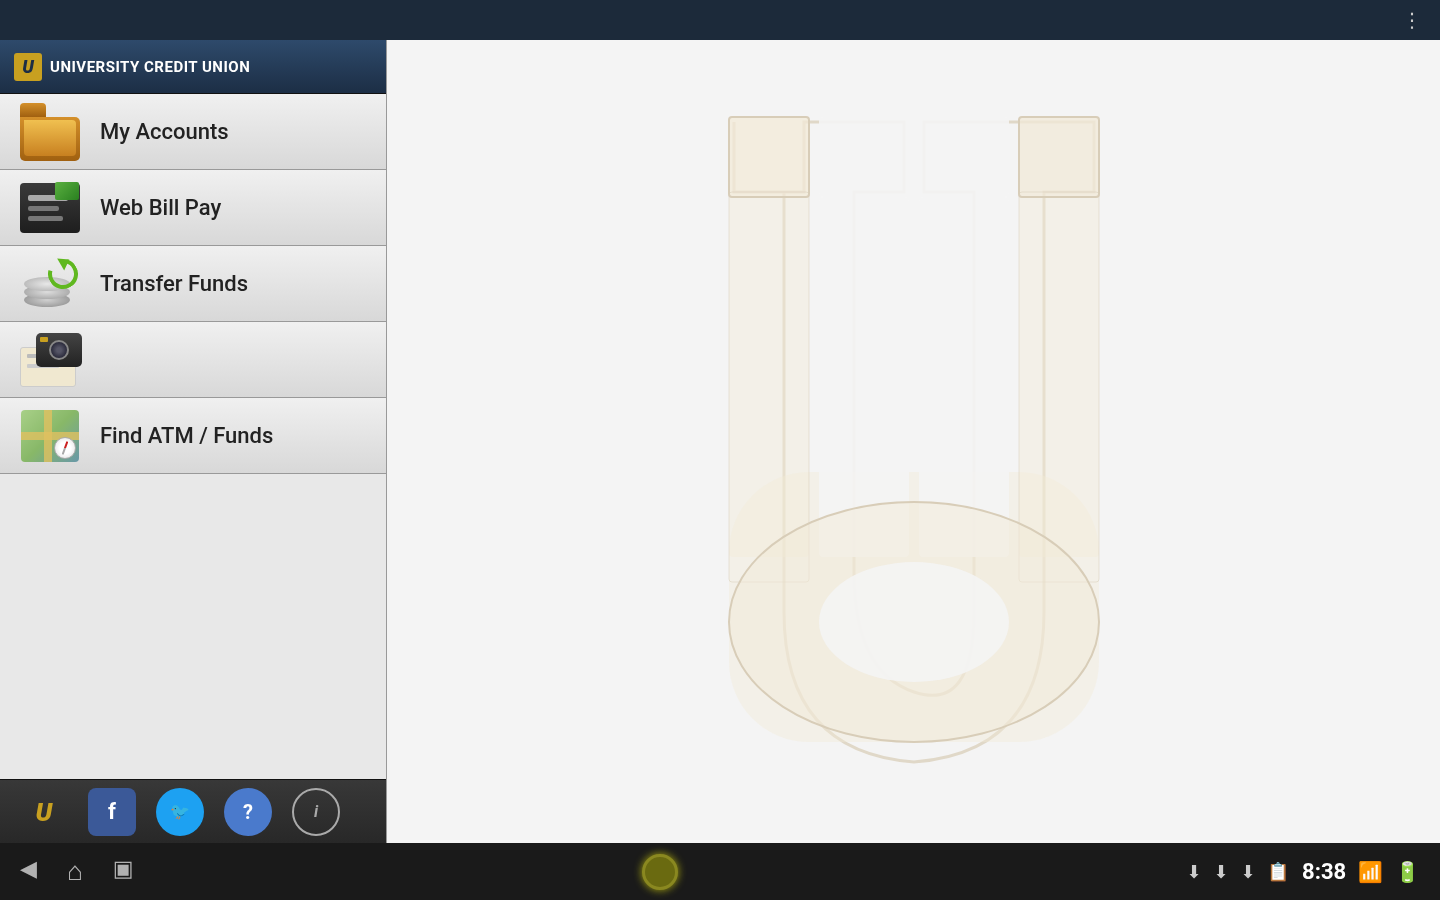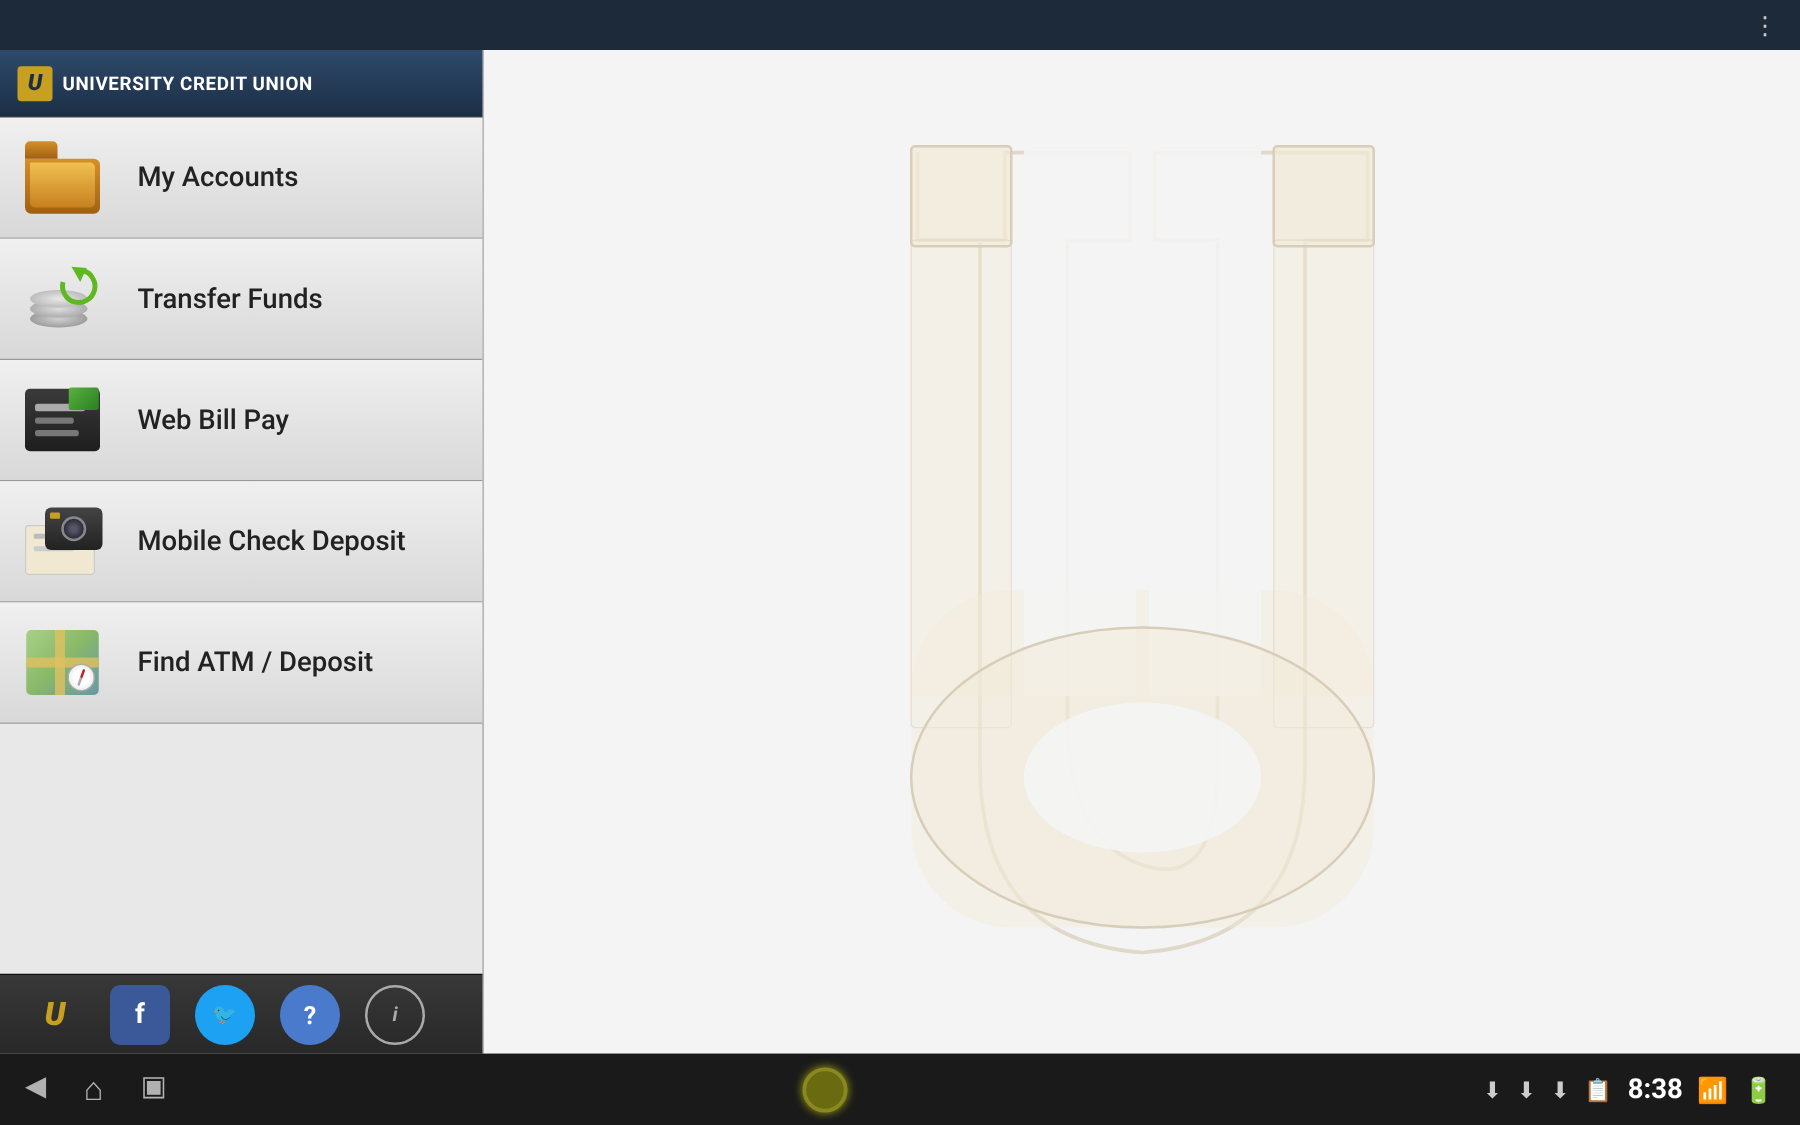--- a/index.html
+++ b/index.html
@@ -80,25 +80,25 @@
       font-weight: bold;
       letter-spacing: 0.5px;
       text-transform: uppercase;
     }
 
     
     .nav-item {
       display: flex;
       align-items: center;
       padding: 0 16px;
-      height: 97px;
+      height: 76px;
       background: linear-gradient(180deg, #f0f0f0 0%, #d8d8d8 100%);
       border-bottom: 1px solid #999;
       cursor: pointer;
-      gap: 26px;
+      gap: 16px;
     }
     .nav-icon {
       width: 68px;
       height: 68px;
       flex-shrink: 0;
       display: flex;
       align-items: center;
       justify-content: center;
     }
     .nav-label {
@@ -271,81 +271,80 @@
             <div style="position:absolute;bottom:5px;left:6px;width:52px;height:36px;background:linear-gradient(180deg,#f0c050 0%,#c88020 100%);border-radius:0 4px 4px 4px;"></div>
           </div>
         </div>
         <span class="nav-label">My Accounts</span>
       </div>
 
       <div class="nav-item">
         <div class="nav-icon">
           <div style="position:relative;width:64px;height:58px;display:flex;align-items:center;justify-content:center;">
 
+            <div style="width:60px;height:50px;background:linear-gradient(180deg,#3a3a3a,#1e1e1e);border-radius:4px;display:flex;flex-direction:column;justify-content:center;gap:5px;padding:8px 8px;">
+              <div style="height:6px;background:#aaa;border-radius:2px;width:90%;"></div>
+              <div style="height:5px;background:#777;border-radius:2px;width:70%;"></div>
+              <div style="height:5px;background:#777;border-radius:2px;width:80%;"></div>
+            </div>
+
+            <div style="position:absolute;top:3px;right:3px;width:24px;height:18px;background:linear-gradient(135deg,#5ab040,#2a8020);border-radius:2px;"></div>
+          </div>
+        </div>
+        <span class="nav-label">Web Bill Pay</span>
+      </div>
+
+      <div class="nav-item">
+        <div class="nav-icon">
+          <div style="position:relative;width:64px;height:58px;display:flex;align-items:center;justify-content:center;">
+
             <div style="position:absolute;bottom:6px;left:6px;">
               <div style="width:46px;height:14px;border-radius:50%;background:radial-gradient(ellipse,#d0d0d0,#888);position:absolute;bottom:0;"></div>
               <div style="width:46px;height:14px;border-radius:50%;background:radial-gradient(ellipse,#ddd,#999);position:absolute;bottom:8px;"></div>
               <div style="width:46px;height:14px;border-radius:50%;background:radial-gradient(ellipse,#e8e8e8,#aaa);position:absolute;bottom:16px;"></div>
             </div>
 
             <div style="position:absolute;top:4px;right:4px;width:30px;height:30px;border-radius:50%;border:4px solid #60b820;border-top-color:transparent;transform:rotate(-30deg);"></div>
             <div style="position:absolute;top:2px;right:10px;width:0;height:0;border-left:7px solid transparent;border-right:7px solid transparent;border-bottom:10px solid #60b820;transform:rotate(60deg);"></div>
           </div>
         </div>
         <span class="nav-label">Transfer Funds</span>
       </div>
 
       <div class="nav-item">
         <div class="nav-icon">
           <div style="position:relative;width:64px;height:58px;display:flex;align-items:center;justify-content:center;">
 
-            <div style="width:60px;height:50px;background:linear-gradient(180deg,#3a3a3a,#1e1e1e);border-radius:4px;display:flex;flex-direction:column;justify-content:center;gap:5px;padding:8px 8px;">
-              <div style="height:6px;background:#aaa;border-radius:2px;width:90%;"></div>
-              <div style="height:5px;background:#777;border-radius:2px;width:70%;"></div>
-              <div style="height:5px;background:#777;border-radius:2px;width:80%;"></div>
-            </div>
-
-            <div style="position:absolute;top:3px;right:3px;width:24px;height:18px;background:linear-gradient(135deg,#5ab040,#2a8020);border-radius:2px;"></div>
-          </div>
-        </div>
-        <span class="nav-label">Web Bill Pay</span>
-      </div>
-
-      <div class="nav-item">
-        <div class="nav-icon">
-          <div style="position:relative;width:64px;height:58px;display:flex;align-items:center;justify-content:center;">
-
             <div style="position:absolute;bottom:2px;left:2px;width:56px;height:40px;background:#f0e8d0;border-radius:3px;border:1px solid #ccc;">
               <div style="margin:6px 6px;height:4px;background:#bbb;border-radius:1px;"></div>
               <div style="margin:4px 6px;height:4px;background:#ccc;border-radius:1px;width:60%;"></div>
             </div>
 
             <div style="position:absolute;top:2px;right:0px;width:46px;height:34px;background:linear-gradient(180deg,#444,#222);border-radius:5px;display:flex;align-items:center;justify-content:center;">
               <div style="width:20px;height:20px;border-radius:50%;background:radial-gradient(circle,#556 20%,#334 60%,#112 100%);border:2px solid #888;"></div>
               <div style="position:absolute;top:4px;left:4px;width:8px;height:5px;background:#c8a020;border-radius:1px;"></div>
             </div>
           </div>
         </div>
-        <span class="nav-label">Mobile Check Deposit</span>
       </div>
 
       <div class="nav-item">
         <div class="nav-icon">
           <div style="position:relative;width:64px;height:58px;display:flex;align-items:center;justify-content:center;">
             <div style="width:58px;height:52px;background:linear-gradient(135deg,#a8d088,#88b868,#6898a8);border-radius:4px;position:relative;overflow:hidden;">
               <div style="position:absolute;width:100%;height:8px;top:50%;transform:translateY(-50%);background:#e0c060;opacity:0.8;"></div>
               <div style="position:absolute;height:100%;width:8px;left:40%;background:#e0c060;opacity:0.8;"></div>
 
               <div style="position:absolute;bottom:3px;right:3px;width:22px;height:22px;border-radius:50%;background:radial-gradient(circle,#fff 40%,#ddd 100%);border:1px solid #aaa;display:flex;align-items:center;justify-content:center;">
                 <div style="width:2px;height:14px;background:linear-gradient(180deg,#cc2020 50%,#aaa 50%);border-radius:1px;transform:rotate(20deg);"></div>
               </div>
             </div>
           </div>
         </div>
-        <span class="nav-label">Find ATM / Deposit</span>
+        <span class="nav-label">Find ATM / Funds</span>
       </div>
 
     </div>
 
     <div id="bottom-toolbar">
       <div class="toolbar-btn toolbar-btn-u">
         <span>U</span>
       </div>
       <div class="toolbar-btn toolbar-btn-fb">
         <span>f</span>

